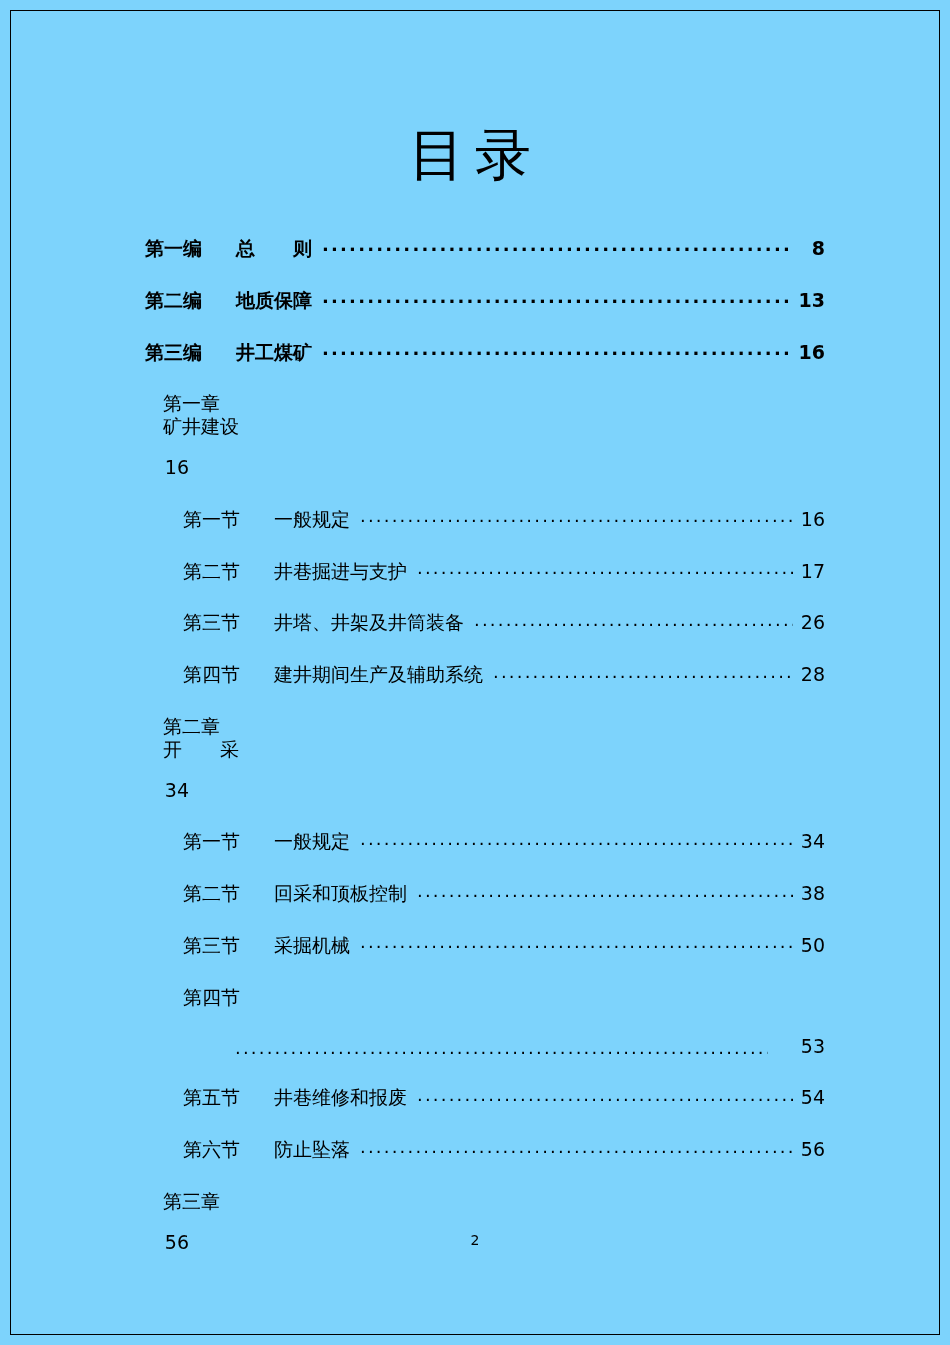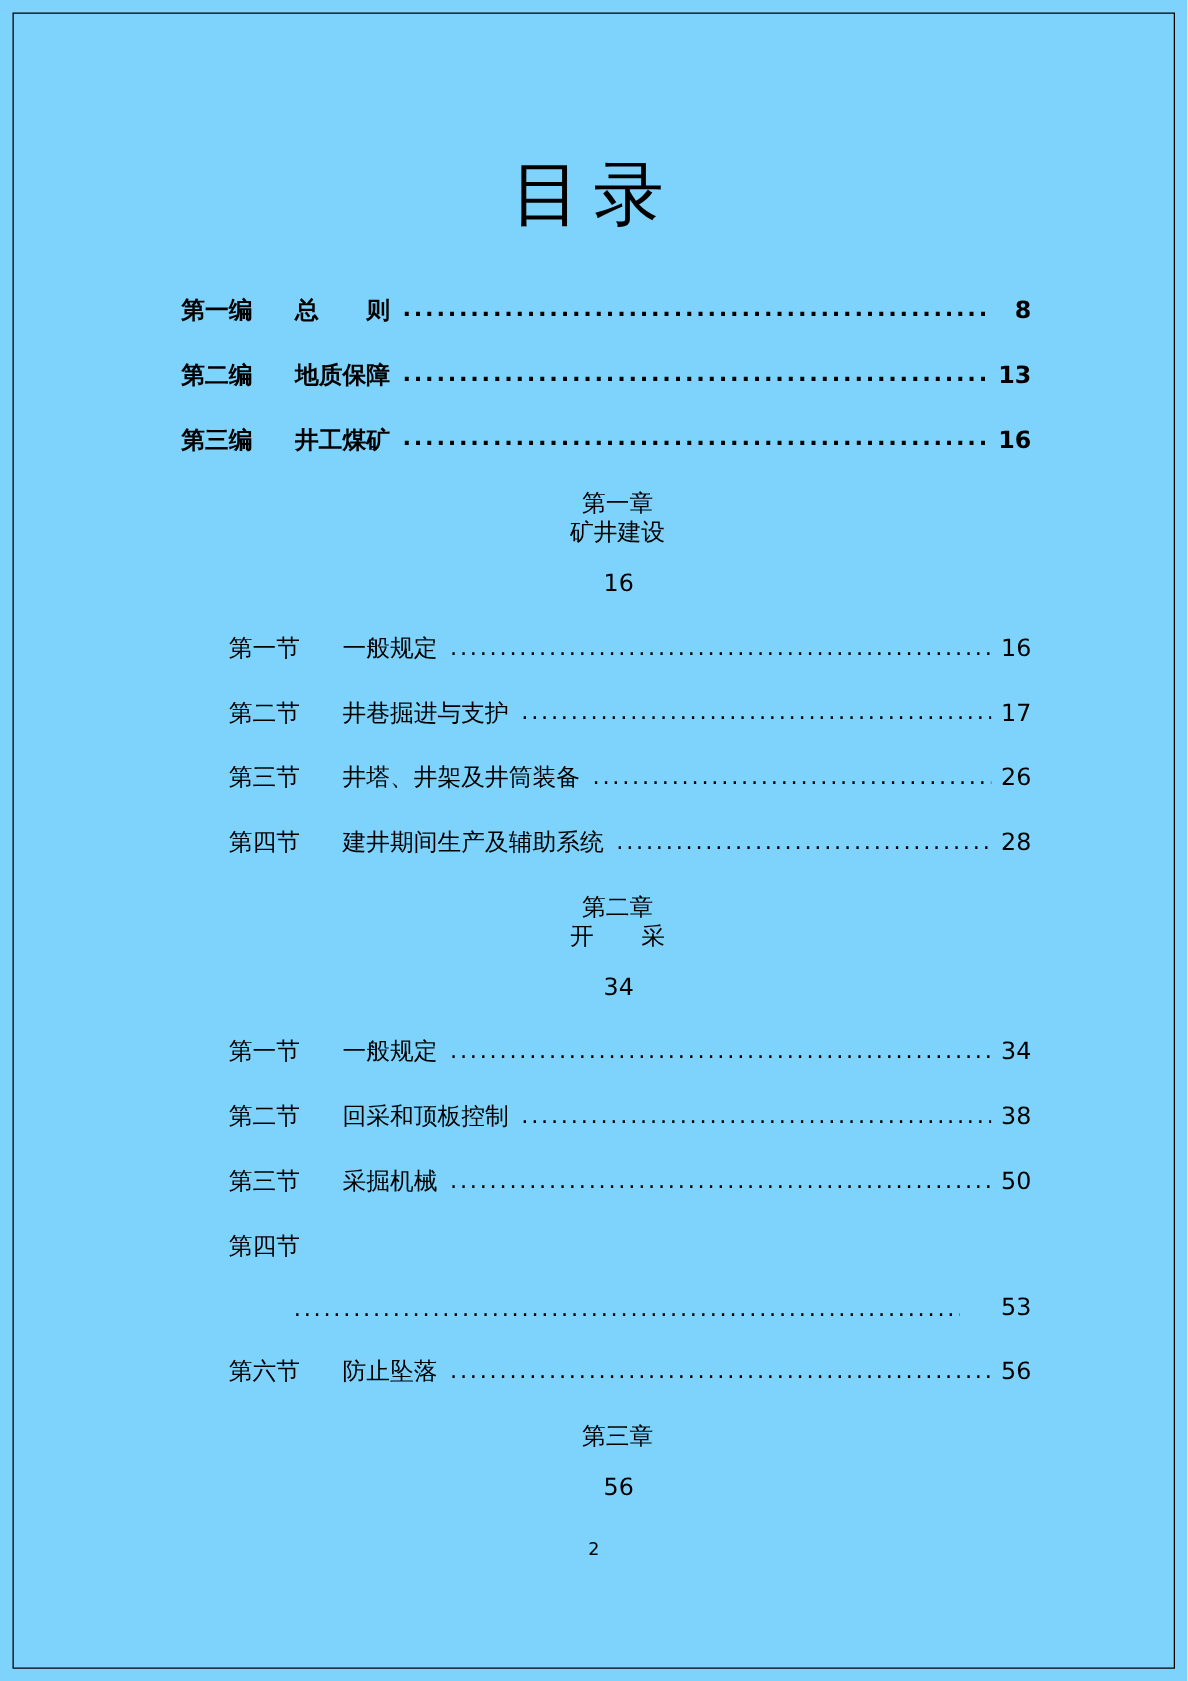--- a/index.html
+++ b/index.html
@@ -47,21 +47,21 @@
     padding-bottom: 14px;
     color: #000000;
   }
   .toc-list {
     margin: 0;
     padding: 0;
     list-style: none;
   }
   .toc-row {
     display: flex;
-    align-items: center;
+    align-items: flex-start;
     font-size: 19px;
     color: #000000;
     line-height: 1.2;
     margin-top: 29px;
     white-space: nowrap;
   }
   .toc-row.level-1 {
     font-weight: bold;
     padding-left: 20px;
   }
@@ -244,20 +244,27 @@
         <div class="line1">
           <span class="toc-label">第四节</span>
           <span class="toc-sep"></span>
         </div>
         <div class="line2">
           <span class="toc-leader"></span>
           <span class="toc-page">53</span>
         </div>
       </li>
 
+      <li class="toc-row level-3">
+        <span class="toc-label">第五节</span>
+        <span class="toc-sep"></span>
+        <span class="toc-text">井巷维修和报废</span>
+        <span class="toc-leader"></span>
+        <span class="toc-page">54</span>
+      </li>
 
       <li class="toc-row level-3">
         <span class="toc-label">第六节</span>
         <span class="toc-sep"></span>
         <span class="toc-text">防止坠落</span>
         <span class="toc-leader"></span>
         <span class="toc-page">56</span>
       </li>
 
       <li class="toc-row level-2">

